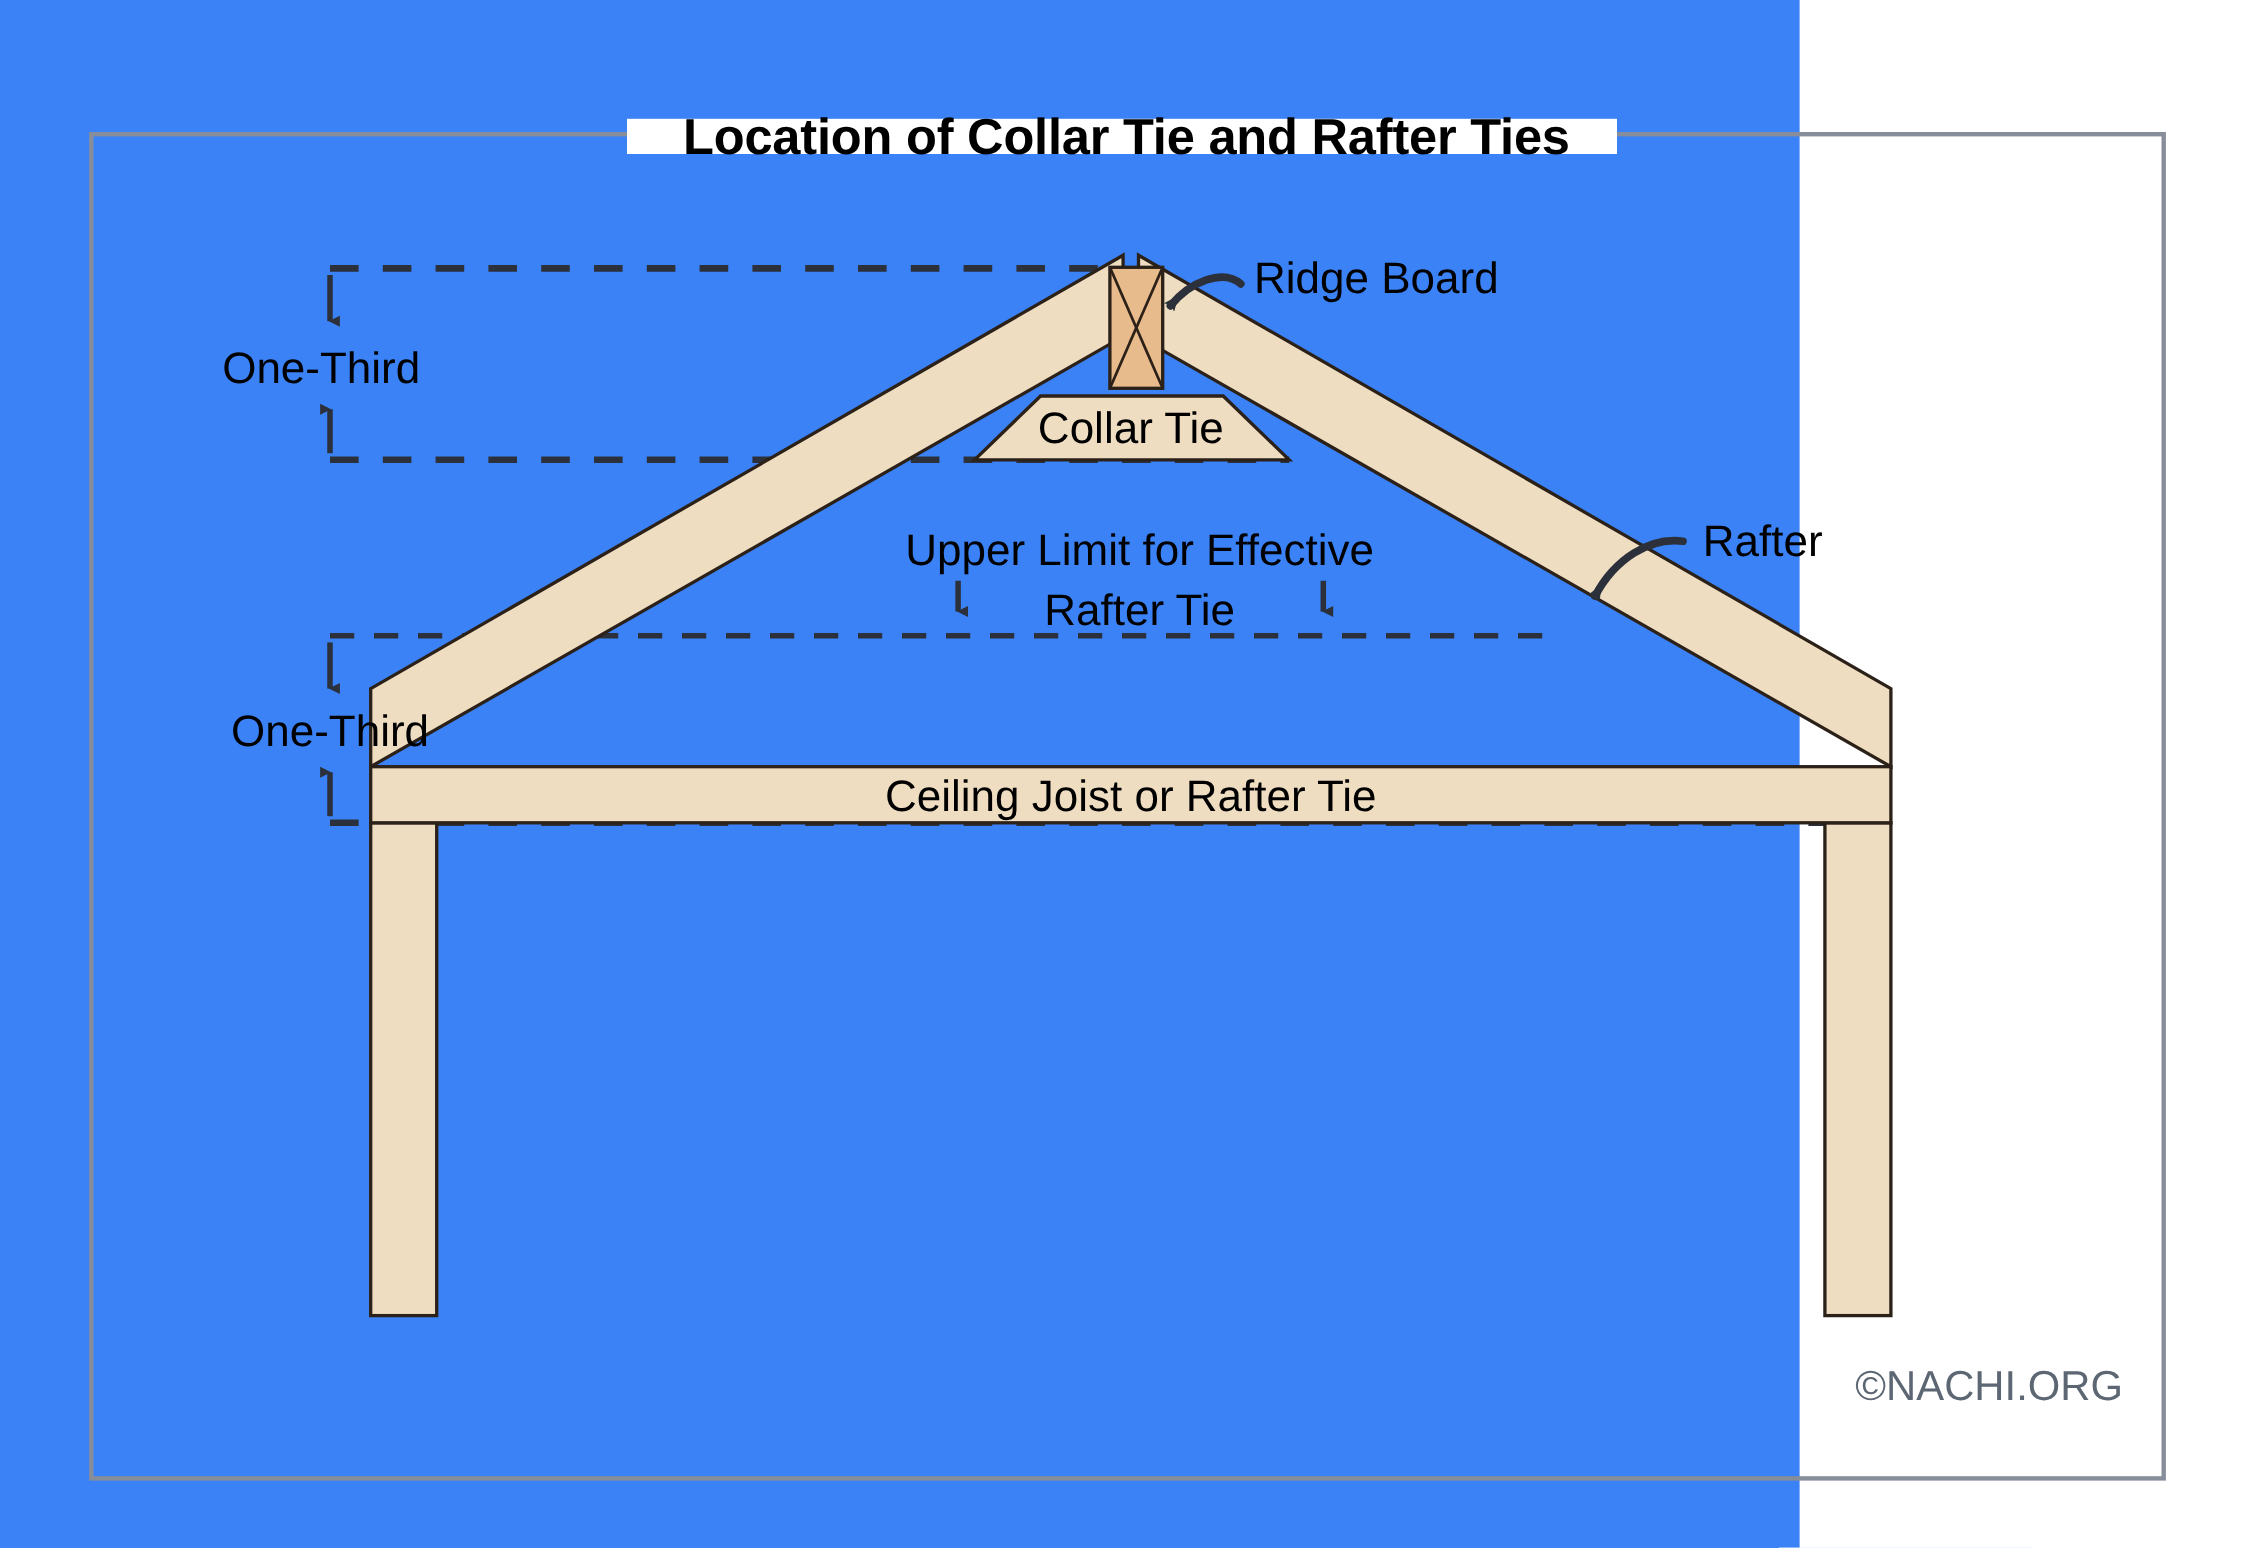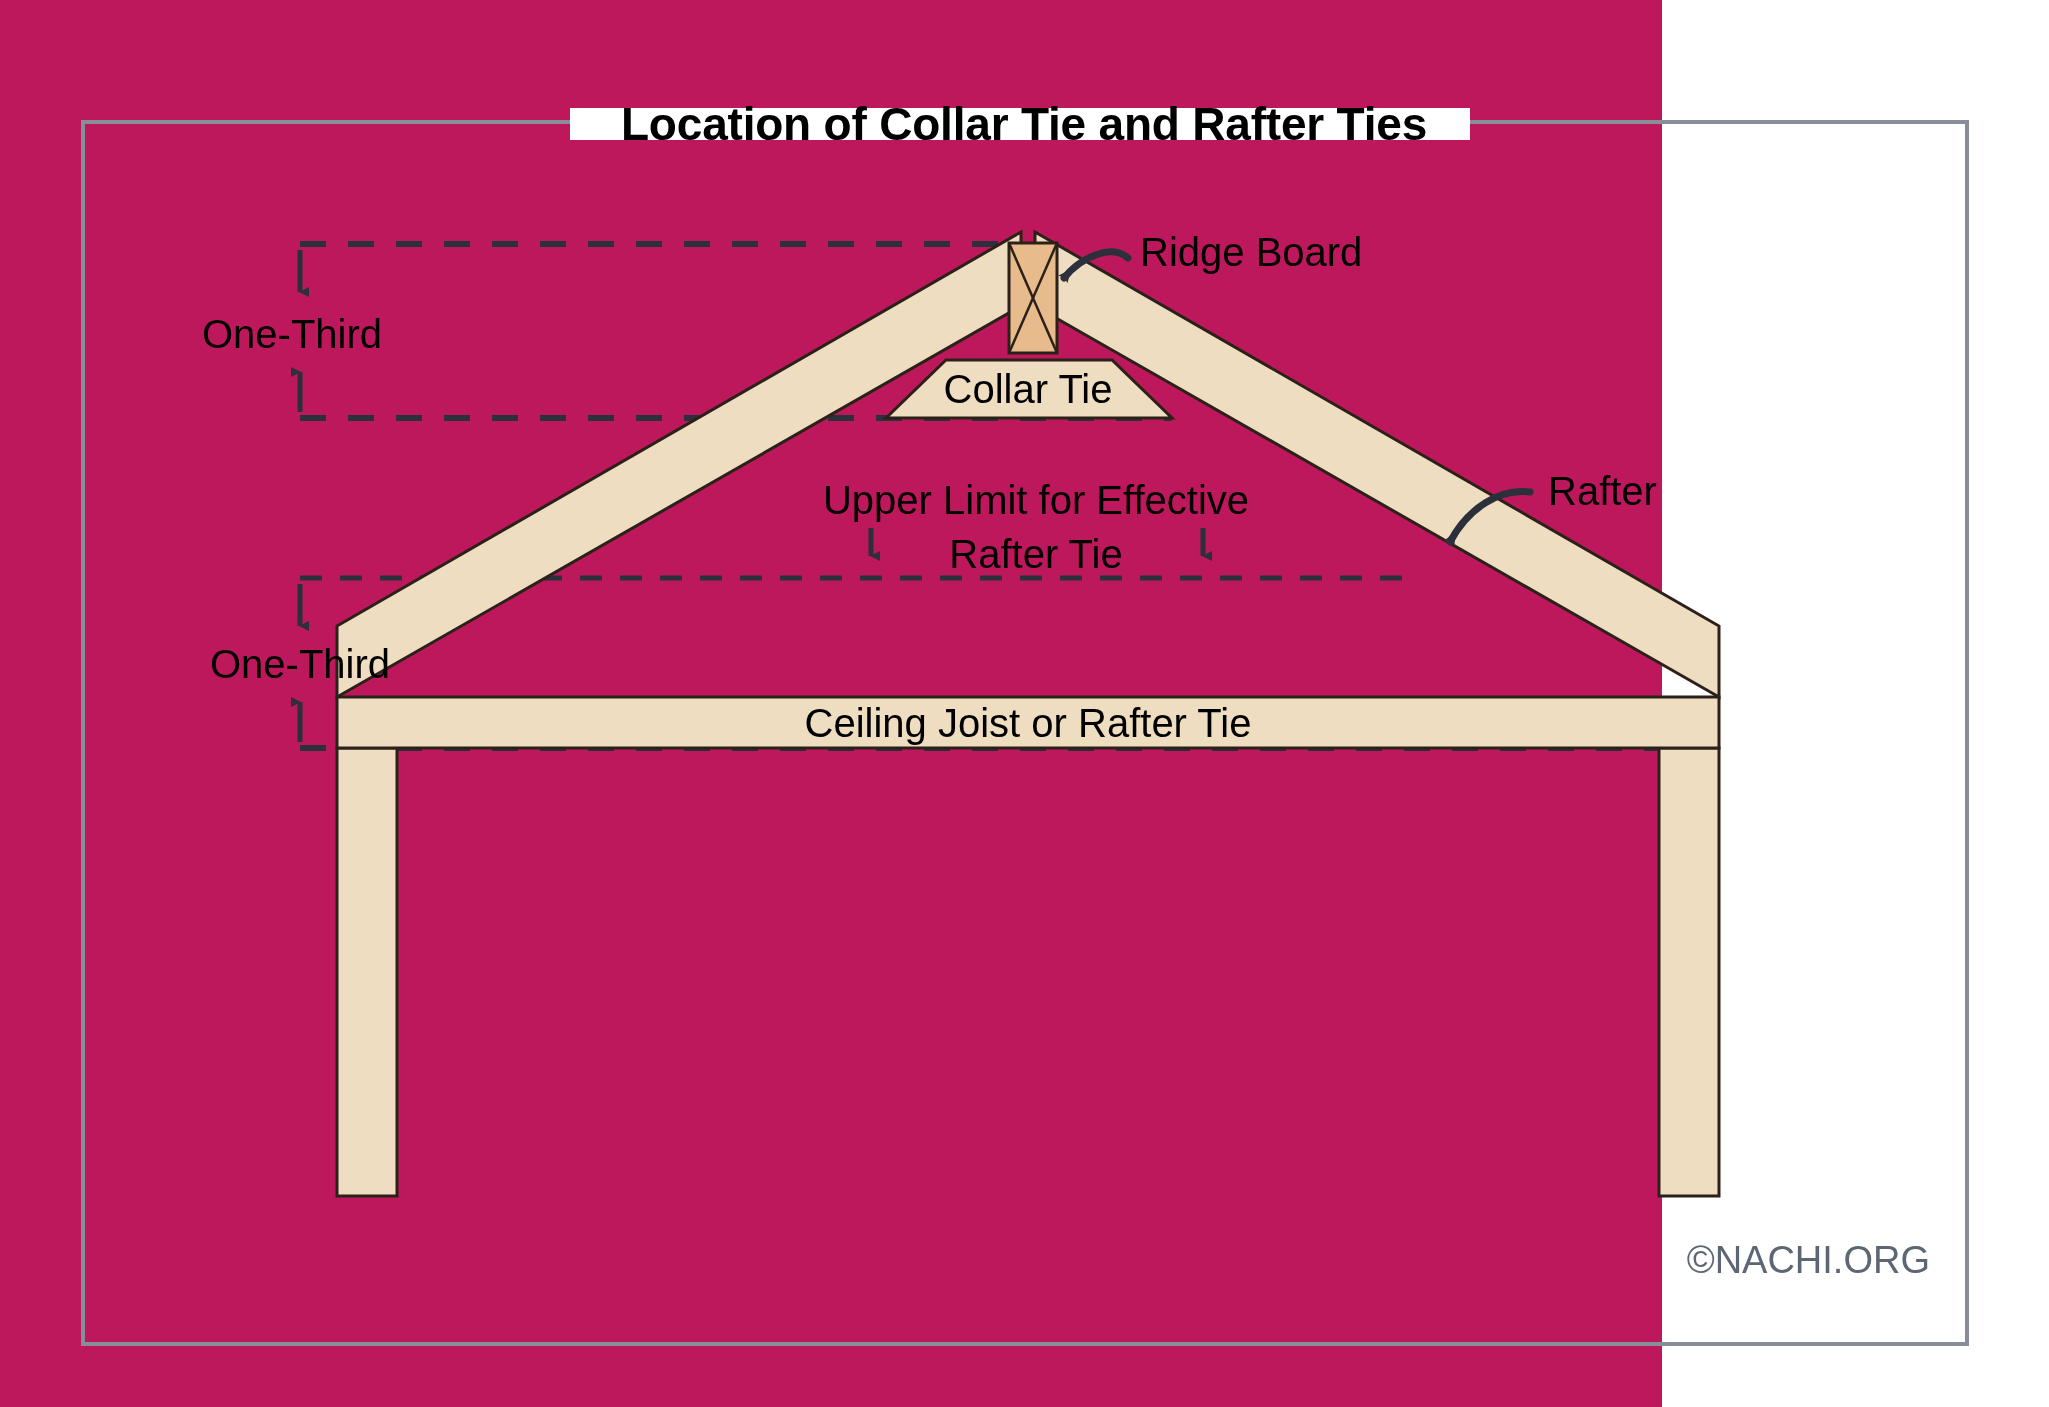--- a/index.html
+++ b/index.html
@@ -10,22 +10,21 @@
   body {
     width: 2049px;
     height: 1407px;
     font-family: "Liberation Sans", sans-serif;
     overflow: hidden;
   }
   #stage {
     position: relative;
     width: 1636px;
     height: 1407px;
-    background: #be185d;
-    padding-left: 26px;
+    background: #3b82f6;
   }
   #diagram-svg {
     position: absolute;
     left: 0;
     top: 0;
     width: 2049px;
     height: 1407px;
   }
   .txt {
     fill: #000000;

